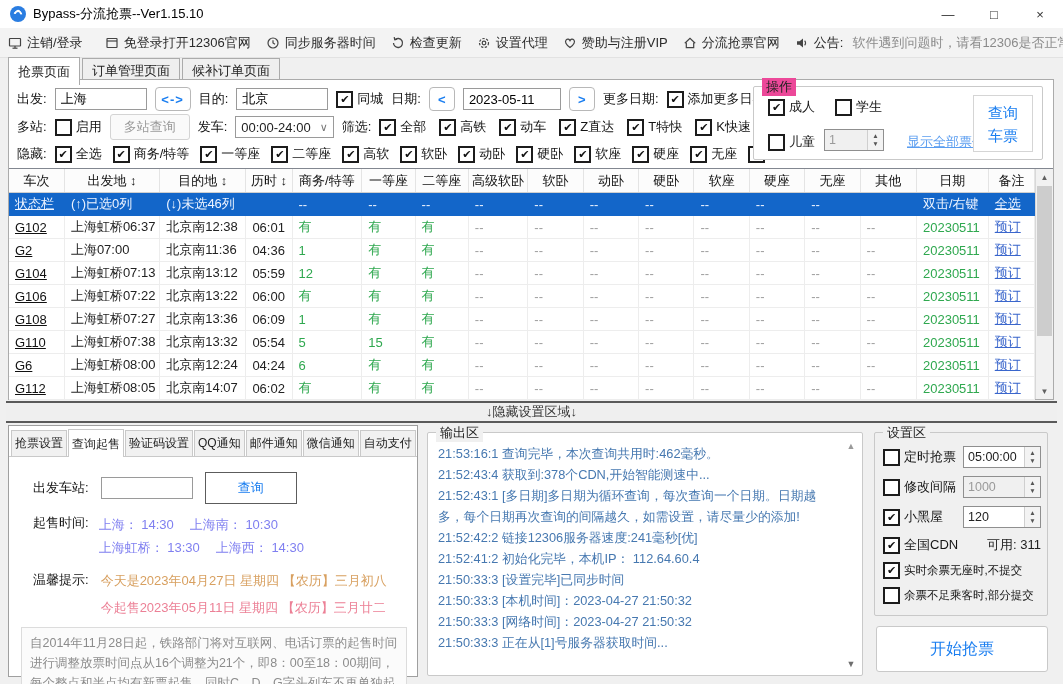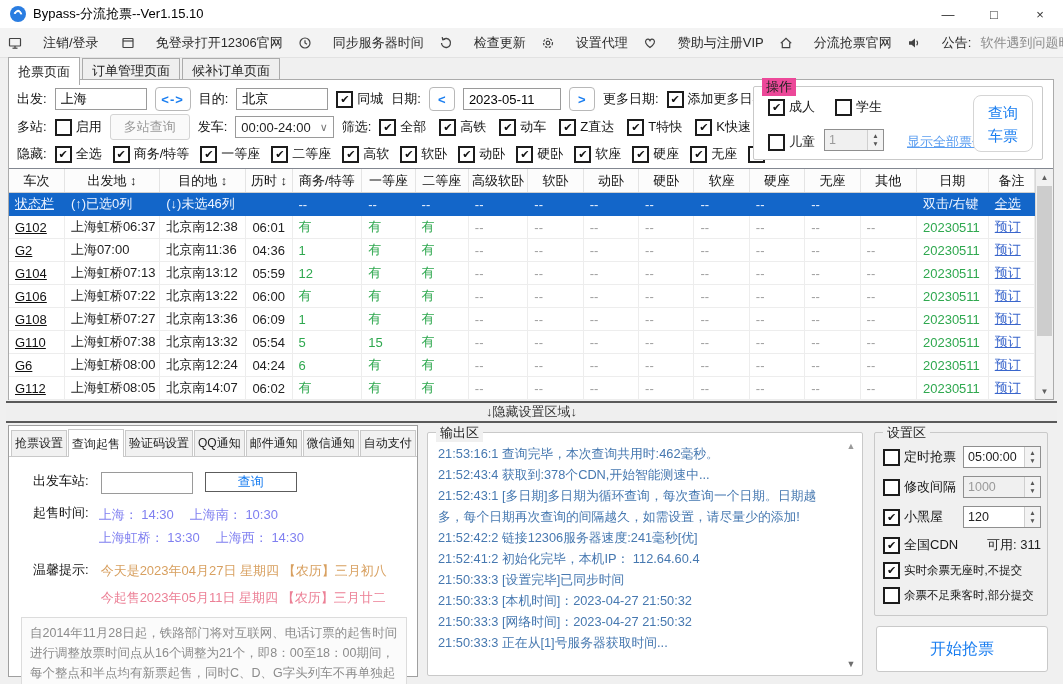--- a/index.html
+++ b/index.html
@@ -11,21 +11,21 @@
             display:flex;align-items:center;padding-left:10px;gap:7px}
   .app-icon{width:16px;height:16px;border-radius:50%;background:#2a7de1;position:relative;flex:0 0 16px}
   .app-icon::after{content:"";position:absolute;left:4px;top:4px;width:8px;height:8px;border-radius:50%;
             border:2px solid #fff;border-left-color:transparent;border-bottom-color:transparent;transform:rotate(-40deg);box-sizing:border-box}
   .app-title{font-size:13px;color:#000}
   .win-controls{margin-left:auto;display:flex;height:100%}
   .win-btn{width:46px;display:flex;align-items:center;justify-content:center;font-size:13px;color:#333;cursor:default}
   
   .toolbar{position:absolute;top:28px;left:0;right:0;height:29px;background:#f3f3f3;border-bottom:1px solid #e2e2e2;
            display:flex;align-items:center;padding:0 8px;gap:15px;white-space:nowrap}
-  .tb-item{display:inline-flex;align-items:center;gap:21px;color:#2b2b2b}
+  .tb-item{display:inline-flex;align-items:center;gap:5px;color:#2b2b2b}
   .tb-icon{display:inline-flex;width:14px;height:14px}
   .tb-icon svg{width:14px;height:14px}
   .tb-sep{width:1px;height:16px;background:#cfcfcf;margin:0 -4px}
   .announce{color:#8a8a8a;margin-left:-6px}
   
   .maintabs{position:absolute;top:57px;left:8px;display:flex;align-items:flex-end}
   .mtab{padding:3px 9px 4px;border:1px solid #ababab;border-bottom:none;background:#efefef;margin-right:2px;color:#222}
   .mtab.active{background:#fff;padding-top:5px;margin-bottom:-1px;z-index:3;position:relative}
   
   .content-panel{position:absolute;top:79px;left:8px;width:1046px;height:321px;background:#fff;border:1px solid #ababab;box-sizing:border-box;z-index:2}
@@ -49,21 +49,21 @@
   .cbbox{width:13px;height:13px;border:2px solid #1c1c1c;background:#fff;display:inline-flex;align-items:center;justify-content:center;box-sizing:content-box}
   .cbbox.checked::after{content:"✔";font-size:11px;font-weight:bold;color:#111;line-height:1}
   .cbtext{color:#141414}
   
   .groupbox{border:1px solid #c9c9c9;border-radius:2px;position:absolute;box-sizing:border-box}
   .grouplabel{position:absolute;top:-9px;left:8px;background:#ec4899;padding:0 4px;font-size:13px;color:#222}
   .op-box{right:10px;top:6px;width:290px;height:74px;background:#fff}
   .op-line1{position:absolute;left:14px;top:11px;display:flex;gap:20px}
   .op-line2{position:absolute;left:14px;top:42px;display:flex;gap:9px;align-items:flex-end}
   .price-link{color:#5a9df0;text-decoration:underline;margin-left:14px}
-  .op-btn{position:absolute;right:9px;top:8px;width:60px;height:57px;border:1px solid #d5d5d5;border-radius:8px;background:#fff;
+  .op-btn{position:absolute;right:9px;top:8px;width:60px;height:57px;border:1px solid #d5d5d5;border-radius:0;background:#fff;
           color:#1a7ef0;font-size:15px;display:flex;align-items:center;justify-content:center;text-align:center;line-height:23px;padding:0 8px;box-sizing:border-box}
   
   .spinner{display:inline-flex;align-items:stretch;border:1px solid #8f8f8f;height:22px;background:#fff;box-sizing:border-box}
   .spv{padding:2px 4px;font-size:12.5px;display:flex;align-items:center;min-width:34px}
   .sparr{display:flex;flex-direction:column;justify-content:center;align-items:center;border-left:1px solid #cfcfcf;background:#f3f3f3;width:15px}
   .sparr span{font-size:6.5px;line-height:8px;color:#555}
   .spinner.disabled{background:#f0f0f0}
   .spinner.disabled .spv{color:#9a9a9a}
   
   .table-wrap{position:absolute;left:0;right:0;top:88px;bottom:0;border-top:1px solid #828790;display:flex}
@@ -87,23 +87,23 @@
   .sthumb{margin:1px 1px;background:#cdcdcd;flex:0 0 150px}
   .strack{flex:1}
   
   .divider{position:absolute;top:401px;left:6px;right:6px;height:18px;background:#efefef;border-top:2px solid #5a5a5a;border-bottom:2px solid #5a5a5a;
            display:flex;align-items:center;justify-content:center;color:#333}
   
   .bl-panel{position:absolute;left:8px;top:425px;width:410px;height:252px;background:#fff;border:1px solid #9f9f9f;box-sizing:border-box}
   .bl-tabs{display:flex;align-items:flex-end;padding:3px 2px 0;border-bottom:1px solid #c9c9c9}
   .bltab{padding:4px 3px;font-size:12px;border:1px solid #c9c9c9;border-bottom:none;background:#f1f1f1;margin-right:1px;white-space:nowrap}
   .bltab.active{background:#fff;padding-top:6px;margin-bottom:-1px;position:relative;z-index:1}
-  .station-row{margin:15px 8px 10px 24px;display:flex;align-items:flex-start;gap:12px}
+  .station-row{margin:15px 8px 10px 24px;display:flex;align-items:center;gap:12px}
   .st-input{width:92px}
-  .q-btn{width:92px;height:20px;border:1px solid #5c5c5c;background:#fff;color:#1a7ef0;display:flex;align-items:center;justify-content:center;box-sizing:border-box}
+  .q-btn{width:92px;height:32px;border:1px solid #5c5c5c;background:#fff;color:#1a7ef0;display:flex;align-items:center;justify-content:center;box-sizing:border-box}
   .sale-row{margin:2px 0 0 24px;display:flex;gap:10px;align-items:flex-start}
   .sale-times{display:flex;flex-wrap:wrap;gap:2px 16px;color:#7f7ff0;width:292px;line-height:21px}
   .tip-row{margin:13px 0 0 24px;display:flex;gap:12px;align-items:flex-start}
   .tip1{color:#d8a060;line-height:20px}
   .tip2{color:#ec8096;line-height:20px;margin-top:7px}
   .infobox{margin:9px 10px 0 12px;border:1px solid #dcdcdc;background:#fbfbfb;color:#8c8c8c;padding:5px 8px;line-height:20px;font-size:12.5px}
   
   .out-box{left:427px;top:432px;width:436px;height:244px;background:#fff}
   .out-box .grouplabel{background:#f0f0f0}
   .logs{position:absolute;left:10px;right:24px;top:10px;bottom:8px;overflow:hidden;color:#4678b0;font-size:12.8px;line-height:21px}

